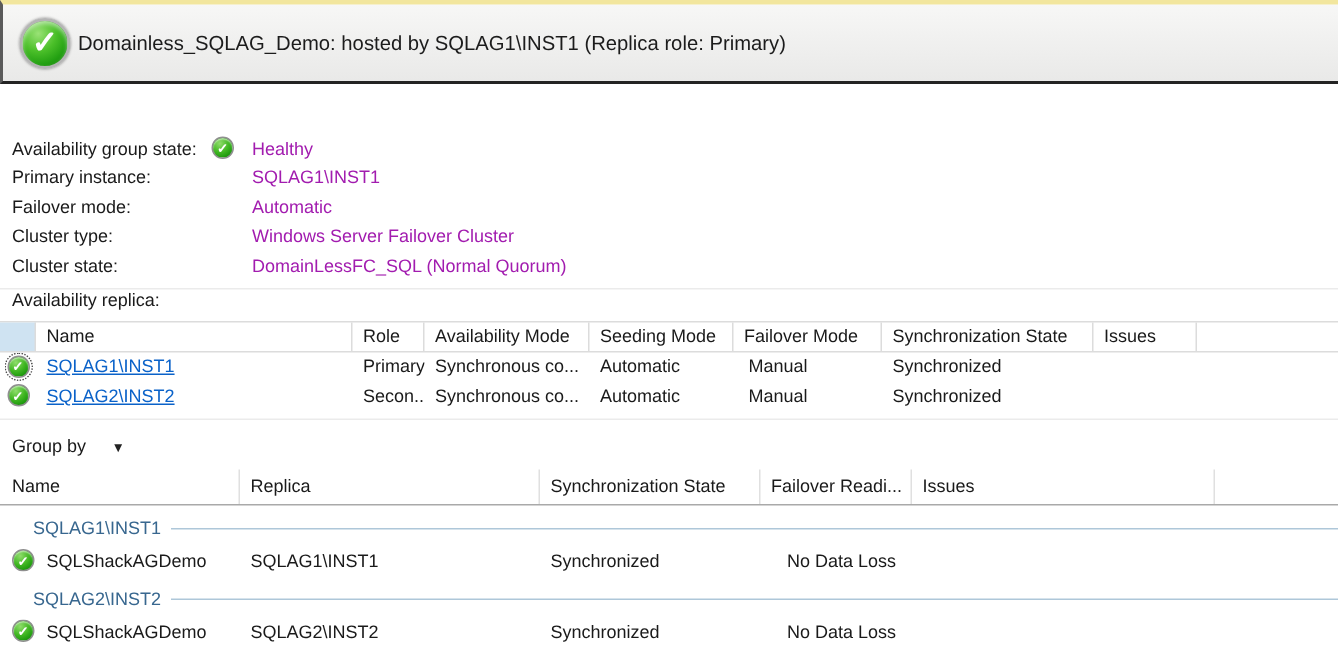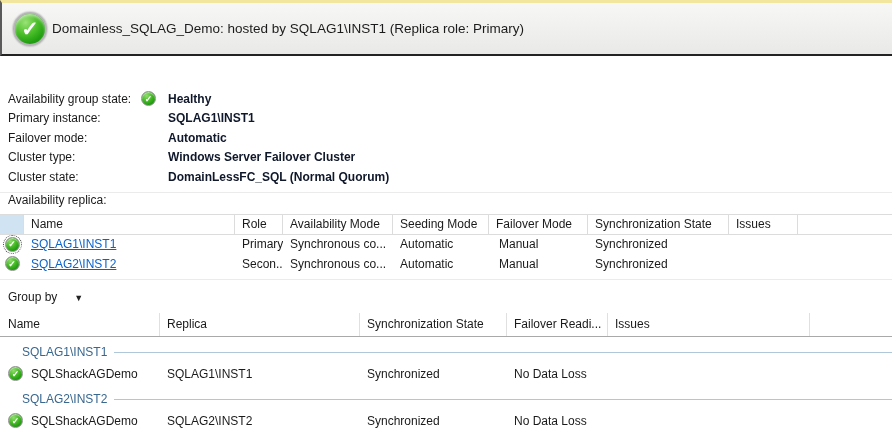--- a/index.html
+++ b/index.html
@@ -52,21 +52,21 @@
     display:inline-flex; align-items:center; justify-content:center;
     font-size:9px; font-weight:bold;
     flex:0 0 auto;
   }
 
   
   .summary { padding:9px 0 0 8px;margin-top:24px; }
   .summary-row { display:flex; align-items:center; height:19.5px; font-size:12px; }
   .summary-label { width:133px; flex:0 0 auto; }
   .summary-icon-slot { width:27px; flex:0 0 auto; display:flex; align-items:center; }
-  .summary-value { color:#0f172a;font-weight:bold; }
+  .summary-value { color:#a21caf; }
 
   .section-sep { border-top:1px solid #ebebeb; margin-top:5px; }
 
   
   .replica-label { font-size:12px; padding:0 0 7px 8px; }
   .grid { width:100%; font-size:12px; }
   .rt-header {
     display:flex; align-items:stretch; height:21px;
     border-top:1px solid #dcdcdc; border-bottom:1px solid #dcdcdc;
   }
@@ -102,21 +102,21 @@
 
   .dt-header { display:flex; align-items:stretch; height:24px; border-bottom:1px solid #a9a9a9; }
   .dt-header .hcell {
     display:flex; align-items:center;
     border-right:1px solid #e0e0e0;
     padding-left:7px;
   }
   .dcol-name { width:160px; flex:0 0 auto; padding-left:8px !important; }
   .dcol-replica { width:200px; flex:0 0 auto; }
   .dcol-sync { width:147px; flex:0 0 auto; }
-  .dcol-fr { width:101px; flex:0 0 auto; }
+  .dcol-fr { width:101px; flex:0 0 auto;text-align:center; }
   .dcol-issues { width:202px; flex:0 0 auto; }
 
   .group-row {
     display:flex; align-items:center; height:19px;
     margin-top:6px; padding-left:22px;
     font-size:12px; color:#38678f;
   }
   .group-line { flex:1; height:1px; background:#aec7d9; margin-left:7px; }
 
   .db-row { display:flex; align-items:center; height:20px; margin-top:2px; font-size:12px; }

